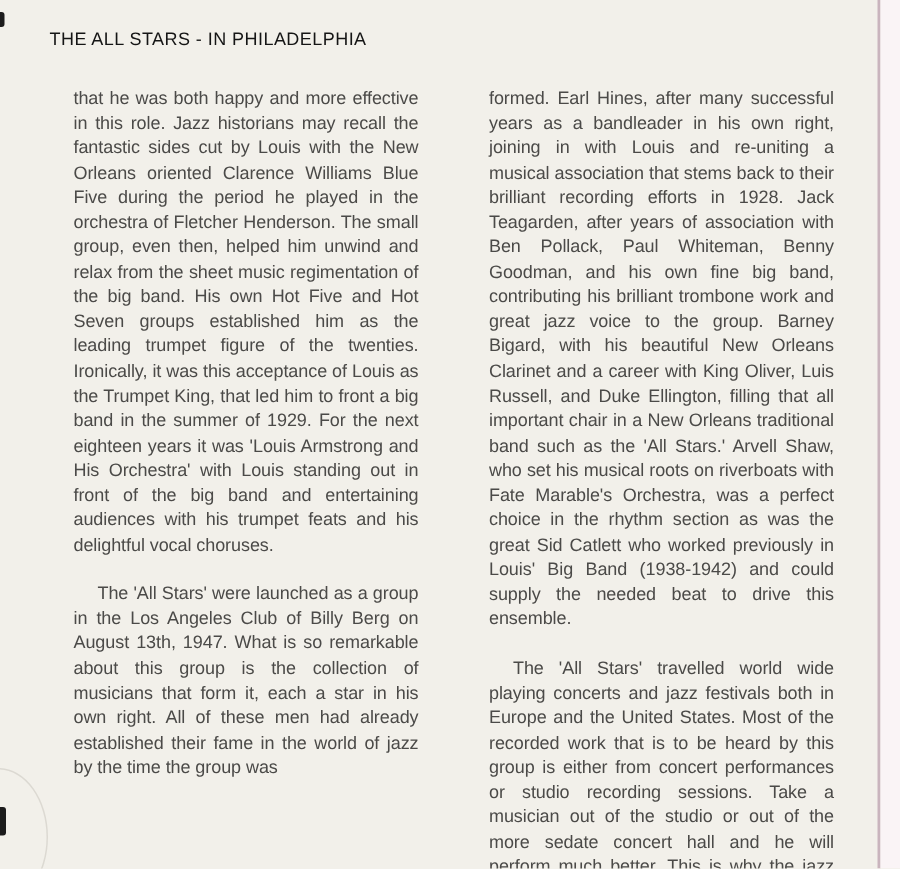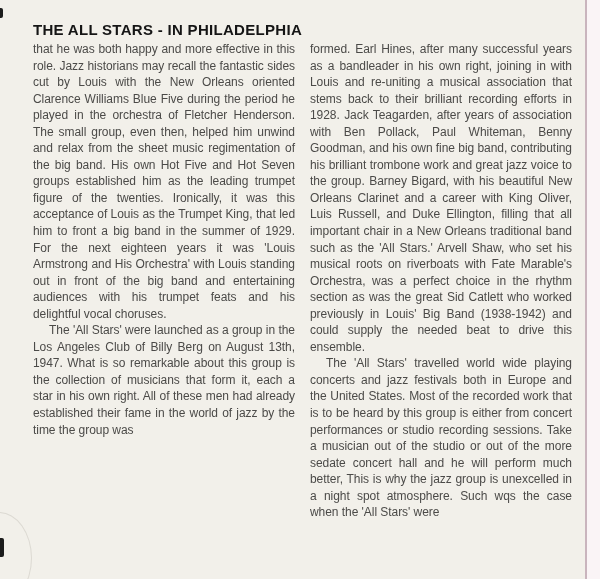--- a/index.html
+++ b/index.html
@@ -15,43 +15,43 @@
     font-family: "Liberation Sans", sans-serif;
   }
   .page {
     position: absolute;
     inset: 0;
   }
   .title {
     position: absolute;
     left: 33px;
     top: 11px;
-    font-size: 15px;
-    font-weight: bold;
+    font-size: 12px;
+    font-weight: normal;
     letter-spacing: 0.3px;
     color: #151515;
     white-space: nowrap;
   }
   .columns {
     position: absolute;
     left: 33px;
     top: 41px;
     display: flex;
     gap: 15px;
   }
   .col {
     width: 262px;
     text-align: justify;
     font-size: 12px;
     line-height: 16.55px;
     color: #4b4a48;
     letter-spacing: -0.05px;
   }
   .col p {
-    margin: 0;
+    margin: 16px;
   }
   .col p.indent {
     text-indent: 16px;
   }
   
   .mark-top-left {
     position: absolute;
     left: 0;
     top: 8px;
     width: 3px;

